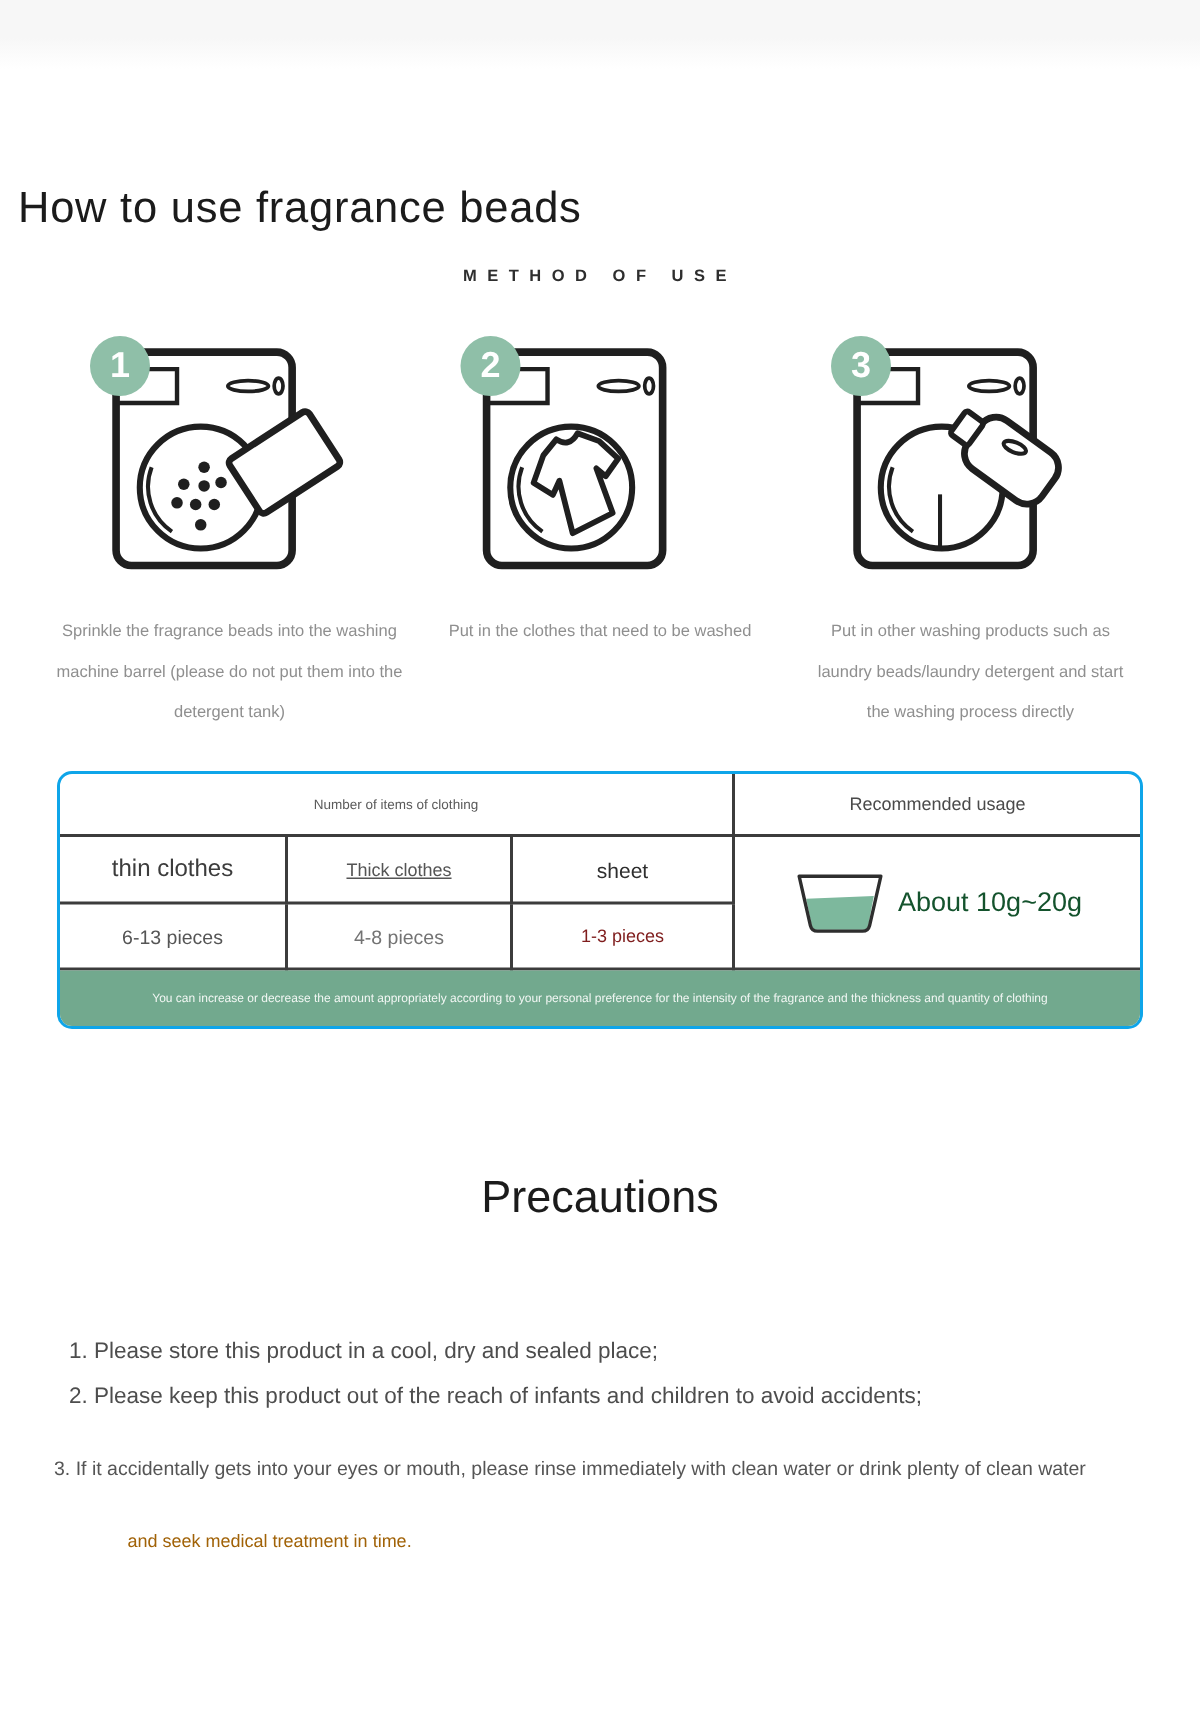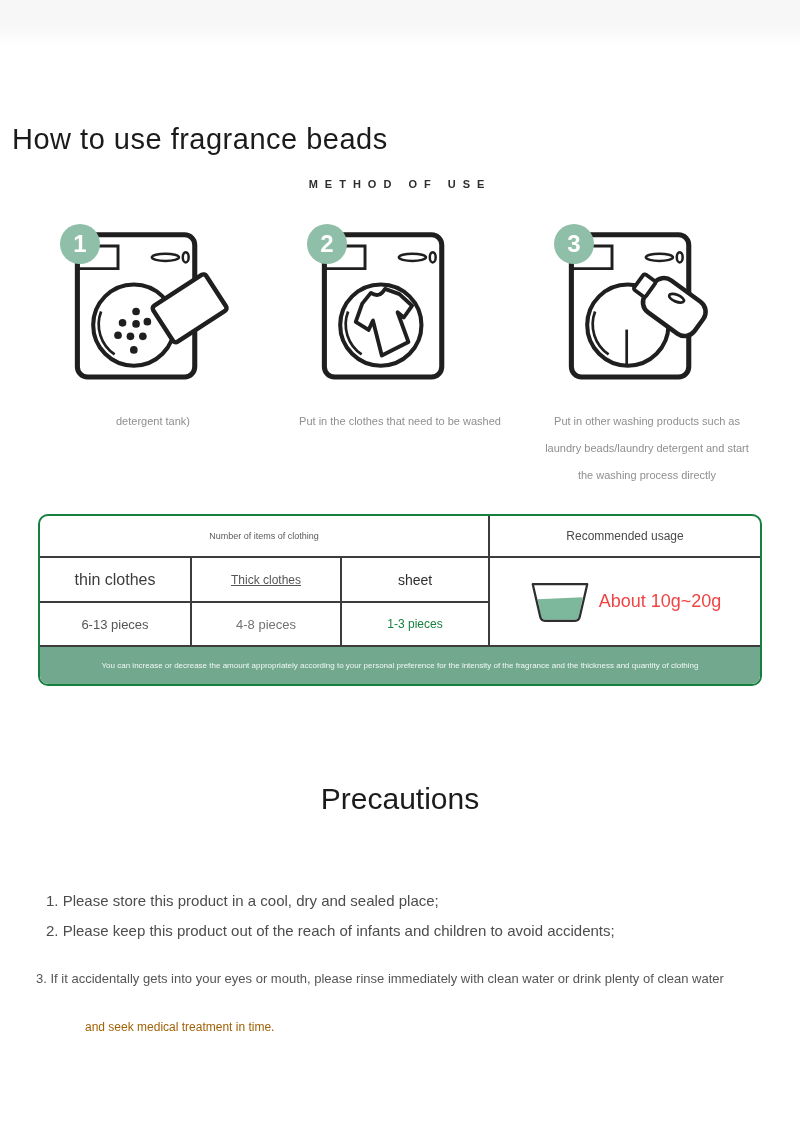--- a/index.html
+++ b/index.html
@@ -24,35 +24,35 @@
     display:flex;align-items:center;justify-content:center;z-index:2;
   }
   .caption{margin-top:22px;text-align:center;font-size:11px;color:#8f8f8f;}
   .caption div{line-height:27px;white-space:nowrap;}
   .mach{stroke:#1f1f1f;fill:none;}
   .mach-fill{stroke:#1f1f1f;fill:#ffffff;}
   .dot{fill:#1f1f1f;stroke:none;}
 
   .usage-table{
     position:absolute;top:514px;left:38px;width:724px;height:172px;
-    border:2px solid #15803d;border-radius:10px;overflow:hidden;box-sizing:border-box;
+    border:2px solid #0ea5e9;border-radius:10px;overflow:hidden;box-sizing:border-box;
     display:grid;grid-template-columns:152px 150px 148px 1fr;grid-template-rows:42px 45px 44px 1fr;
     background:#fff;
   }
   .cell{display:flex;align-items:center;justify-content:center;box-sizing:border-box;
     border-right:2px solid #3c3c3c;border-bottom:2px solid #3c3c3c;}
   .head-clothing{grid-column:1/4;grid-row:1;font-size:9px;color:#5a5a5a;}
   .head-usage{grid-column:4;grid-row:1;border-right:none;font-size:12px;color:#4a4a4a;}
   .type-0{grid-column:1;grid-row:2;font-size:16px;color:#3c3c3c;}
   .type-1{grid-column:2;grid-row:2;font-size:12px;color:#555;text-decoration:underline;}
   .type-2{grid-column:3;grid-row:2;font-size:14px;color:#2e2e2e;}
-  .usage-cell{grid-column:4;grid-row:2/4;border-right:none;gap:8px;font-size:18px;color:#ef4444;}
+  .usage-cell{grid-column:4;grid-row:2/4;border-right:none;gap:8px;font-size:18px;color:#14532d;}
   .pieces-0{grid-column:1;grid-row:3;font-size:13px;color:#555;}
   .pieces-1{grid-column:2;grid-row:3;font-size:13px;color:#737373;}
-  .pieces-2{grid-column:3;grid-row:3;font-size:12px;color:#15803d;}
+  .pieces-2{grid-column:3;grid-row:3;font-size:12px;color:#7f1d1d;}
   .note-row{grid-column:1/5;grid-row:4;border:none;background:var(--note-green,#72a98e);
     color:#f2f7f4;font-size:8px;text-align:center;padding:0 14px;}
   .cup-liquid{fill:var(--cup-fill-green,#7db89d);stroke:none;}
   .cup-outline{fill:none;stroke:#2e2e2e;stroke-width:2.4;stroke-linejoin:round;}
 
   .prec-title{position:absolute;top:782px;left:0;width:800px;text-align:center;
     font-size:30px;font-weight:400;color:#1b1b1b;}
   .prec-item{position:absolute;color:#4d4d4d;white-space:nowrap;}
   .prec-1{top:876px;left:46px;font-size:15px;margin-top:16px;}
   .prec-2{top:922px;left:46px;font-size:15px;}
@@ -88,20 +88,22 @@
           <circle class="dot" cx="44" cy="95" r="3.4"></circle>
           <circle class="dot" cx="55" cy="96" r="3.4"></circle>
           <circle class="dot" cx="66" cy="96" r="3.4"></circle>
           <circle class="dot" cx="58" cy="108" r="3.4"></circle>
           <g transform="rotate(-33 108 72)">
             <rect class="mach-fill" x="80" y="52" width="56" height="38" rx="3" stroke-width="4"></rect>
           </g>
         </svg>
       </div>
       <div class="caption">
+        <div>Sprinkle the fragrance beads into the washing</div>
+        <div>machine barrel (please do not put them into the</div>
         <div>detergent tank)</div>
       </div>
     </div>
 
     <div class="step">
       <div class="machine-wrap">
         <div class="step-badge">2</div>
         <svg width="170" height="158" viewBox="0 0 150 140">
           <rect class="mach-fill" x="8" y="6" width="104" height="126" rx="9" stroke-width="4.5"></rect>
           <path class="mach" d="M8,16 h36 v20 h-36" stroke-width="2.6"></path>

